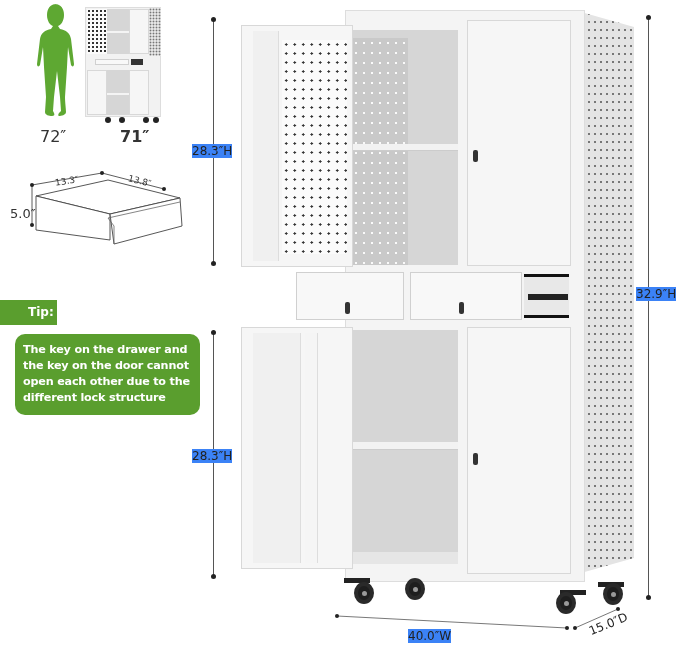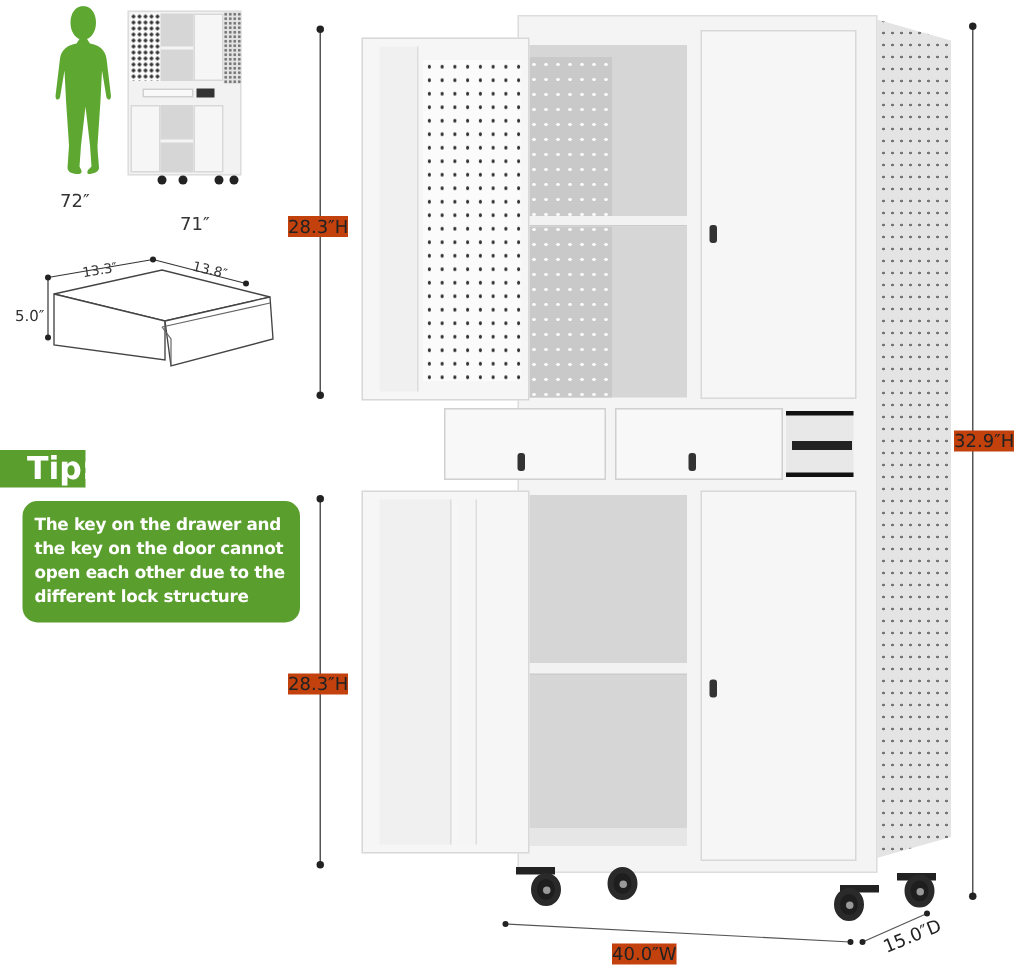--- a/index.html
+++ b/index.html
@@ -3,35 +3,35 @@
 <meta charset="utf-8">
 <style>
   * { box-sizing: border-box; margin: 0; padding: 0; }
   html, body { width: 679px; height: 649px; background: #ffffff; overflow: hidden; }
   body { position: relative; font-family: "DejaVu Sans", sans-serif; color: #333; }
   .abs { position: absolute; }
 
   
   .person { left: 25px; top: 2px; width: 60px; height: 120px; }
   .thumb-cab { left: 83px; top: 3px; width: 80px; height: 120px; }
-  .thumb-label { font-size: 12px; color: #333; }
+  .thumb-label { font-size: 16px; color: #333; }
 
   
   .drawer-diag { left: 10px; top: 168px; width: 190px; height: 80px; }
 
   
   .tip-tab { left: 0; top: 300px; width: 57px; height: 25px; background: #5a9e2e; color: #fff;
-    font-weight: bold; font-size: 21px; line-height: 25px; padding-left: 18px; }
+    font-weight: bold; font-size: 12px; line-height: 25px; padding-left: 28px; }
   .tip-box { left: 15px; top: 334px; width: 185px; height: 81px; background: #5a9e2e; border-radius: 10px;
     color: #fff; font-weight: bold; font-size: 11.2px; line-height: 16px; padding: 8px 6px 0 8px; letter-spacing: -0.2px; }
 
   
   .vline { width: 1px; background: #555; }
   .dot { width: 5px; height: 5px; border-radius: 50%; background: #222; }
-  .dim-label { font-size: 12px; color: #222; background: #c2410c; white-space: nowrap; }
+  .dim-label { font-size: 12px; color: #222; background: #3b82f6; white-space: nowrap; }
 
   
   .cab-body { left: 345px; top: 10px; width: 240px; height: 572px; background: #f4f4f4; border: 1px solid #ddd; }
   .side-panel { left: 574px; top: 10px; width: 60px; height: 565px; background: #e4e4e4;
     clip-path: polygon(0 0, 100% 3%, 100% 97%, 0 100%); }
   .interior { background: #d6d6d6; }
   .shelf { background: #f2f2f2; border-bottom: 1px solid #ccc; }
   .door { background: #f6f6f6; border: 1px solid #d8d8d8; }
   .perf { background-color: #c9c9c9;
     background-image: radial-gradient(circle, #fafafa 1px, transparent 1.3px);
@@ -66,39 +66,39 @@
   <div class="abs" style="left:48px;top:56px;width:12px;height:6px;background:#333;"></div>
   <div class="abs door" style="left:4px;top:67px;width:20px;height:45px;"></div>
   <div class="abs interior" style="left:24px;top:67px;width:22px;height:45px;"></div>
   <div class="abs" style="left:24px;top:90px;width:22px;height:2px;background:#f4f4f4;"></div>
   <div class="abs door" style="left:46px;top:67px;width:20px;height:45px;"></div>
   <div class="abs" style="left:22px;top:114px;width:6px;height:6px;border-radius:50%;background:#222;"></div>
   <div class="abs" style="left:36px;top:114px;width:6px;height:6px;border-radius:50%;background:#222;"></div>
   <div class="abs" style="left:60px;top:114px;width:6px;height:6px;border-radius:50%;background:#222;"></div>
   <div class="abs" style="left:70px;top:114px;width:6px;height:6px;border-radius:50%;background:#222;"></div>
 </div>
-<div class="abs thumb-label" style="left:120px;top:142px;">71″</div>
+<div class="abs thumb-label" style="left:120px;top:127px;font-weight:bold;">71″</div>
 
 <svg class="abs drawer-diag" viewBox="0 0 190 80">
   <line x1="22" y1="17" x2="92" y2="5" stroke="#333" stroke-width="0.8"></line>
   <line x1="92" y1="5" x2="154" y2="21" stroke="#333" stroke-width="0.8"></line>
   <line x1="22" y1="17" x2="22" y2="57" stroke="#333" stroke-width="0.8"></line>
   <circle cx="22" cy="17" r="2" fill="#222"></circle>
     <circle cx="92" cy="5" r="2" fill="#222"></circle>
   <circle cx="154" cy="21" r="2" fill="#222"></circle>
     <circle cx="22" cy="57" r="2" fill="#222"></circle>
   <polygon points="26,28 98,12 170,30 100,46" fill="#fff" stroke="#444" stroke-width="0.9"></polygon>
   <polygon points="26,28 100,46 100,72 26,62" fill="#fff" stroke="#444" stroke-width="0.9"></polygon>
   <polygon points="100,46 170,30 172,58 104,76" fill="#fff" stroke="#444" stroke-width="0.9"></polygon>
   <polyline points="98,50 170,34" fill="none" stroke="#666" stroke-width="0.8"></polyline>
   <polyline points="98,50 104,58 104,76" fill="none" stroke="#666" stroke-width="0.8"></polyline>
 </svg>
 <div class="abs" style="left:55px;top:176px;font-size:9px;transform:rotate(-9deg);">13.3″</div>
 <div class="abs" style="left:128px;top:176px;font-size:9px;transform:rotate(14deg);">13.8″</div>
-<div class="abs" style="left:10px;top:206px;font-size:10px;">5.0″</div>
+<div class="abs" style="left:10px;top:206px;font-size:13px;">5.0″</div>
 
 <div class="abs tip-tab">Tip:</div>
 <div class="abs tip-box">The key on the drawer and the key on the door cannot open each other due to the different lock structure</div>
 
 <div class="abs vline" style="left:213px;top:19px;height:244px;"></div>
 <div class="abs dot" style="left:211px;top:17px;"></div>
 <div class="abs dot" style="left:211px;top:261px;"></div>
 <div class="abs dim-label" style="left:192px;top:144px;">28.3″H</div>
 
 <div class="abs vline" style="left:213px;top:332px;height:244px;"></div>

